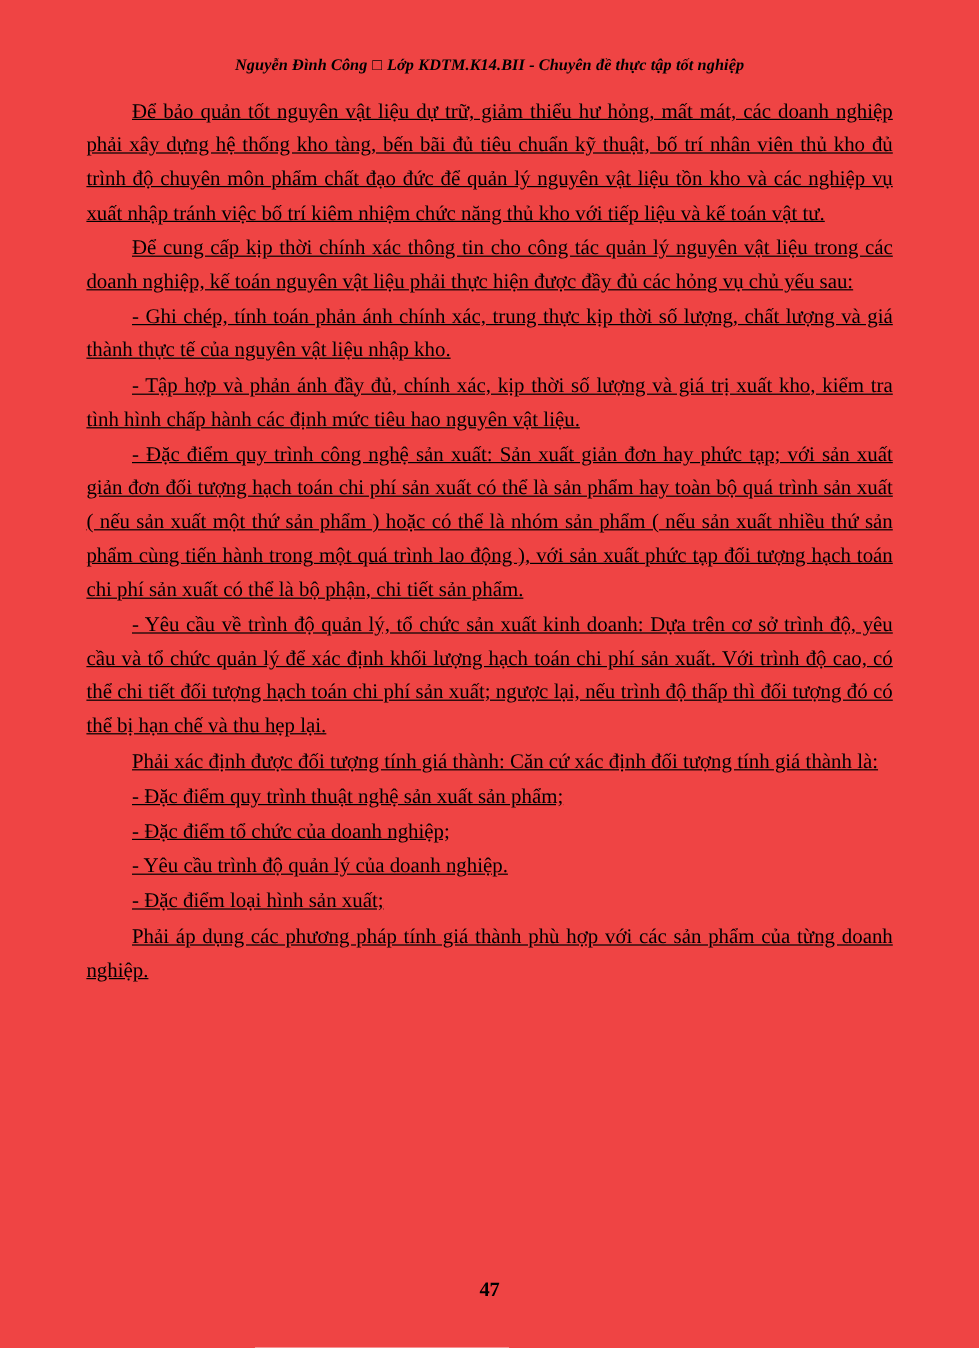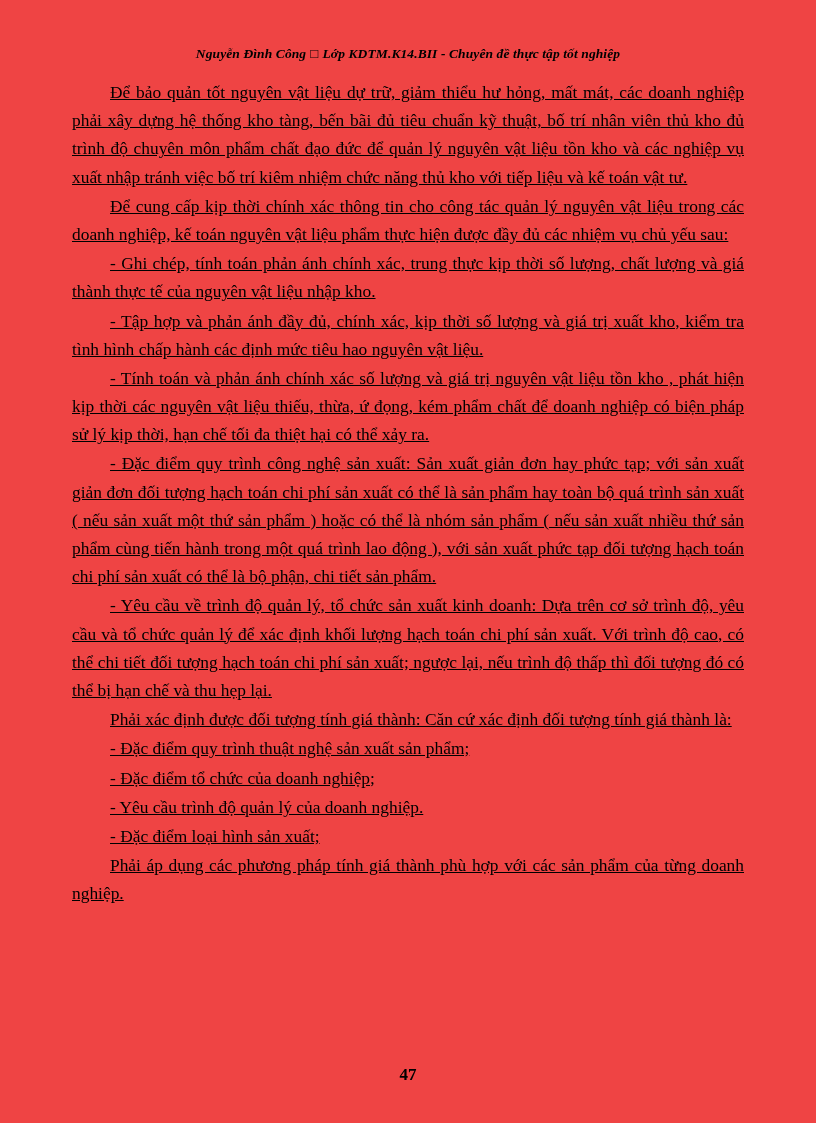--- a/index.html
+++ b/index.html
@@ -62,24 +62,23 @@
 <body>
 
 <div class="page">
 
   <div class="header">
     <span>Nguyễn Đình Công</span><span class="sep">□</span><span>Lớp KDTM.K14.BII - Chuyên đề thực tập tốt nghiệp</span>
   </div>
 
   <div class="body-text">
     <p class="p-indent">Để bảo quản tốt nguyên vật liệu dự trữ, giảm thiểu hư hỏng, mất mát, các doanh nghiệp phải xây dựng hệ thống kho tàng, bến bãi đủ tiêu chuẩn kỹ thuật, bố trí nhân viên thủ kho đủ trình độ chuyên môn phẩm chất đạo đức để quản lý nguyên vật liệu tồn kho và các nghiệp vụ xuất nhập tránh việc bố trí kiêm nhiệm chức năng thủ kho với tiếp liệu và kế toán vật tư.</p>
-    <p class="p-indent">Để cung cấp kịp thời chính xác thông tin cho công tác quản lý nguyên vật liệu trong các doanh nghiệp, kế toán nguyên vật liệu phẩm thực hiện được đầy đủ các nhiệm vụ chủ yếu sau:</p>
+    <p class="p-indent">Để cung cấp kịp thời chính xác thông tin cho công tác quản lý nguyên vật liệu trong các doanh nghiệp, kế toán nguyên vật liệu phải thực hiện được đầy đủ các hỏng vụ chủ yếu sau:</p>
     <p class="p-indent">- Ghi chép, tính toán phản ánh chính xác, trung thực kịp thời số lượng, chất lượng và giá thành thực tế của nguyên vật liệu nhập kho.</p>
     <p class="p-indent">- Tập hợp và phản ánh đầy đủ, chính xác, kịp thời số lượng và giá trị xuất kho, kiểm tra tình hình chấp hành các định mức tiêu hao nguyên vật liệu.</p>
-    <p class="p-indent">- Tính toán và phản ánh chính xác số lượng và giá trị nguyên vật liệu tồn kho , phát hiện kịp thời các nguyên vật liệu thiếu, thừa, ứ đọng, kém phẩm chất để doanh nghiệp có biện pháp sử lý kịp thời, hạn chế tối đa thiệt hại có thể xảy ra.</p>
     <p class="p-indent">- Đặc điểm quy trình công nghệ sản xuất: Sản xuất giản đơn hay phức tạp; với sản xuất giản đơn đối tượng hạch toán chi phí sản xuất có thể là sản phẩm hay toàn bộ quá trình sản xuất ( nếu sản xuất một thứ sản phẩm ) hoặc có thể là nhóm sản phẩm ( nếu sản xuất nhiều thứ sản phẩm cùng tiến hành trong một quá trình lao động ), với sản xuất phức tạp đối tượng hạch toán chi phí sản xuất có thể là bộ phận, chi tiết sản phẩm.</p>
     <p class="p-indent">- Yêu cầu về trình độ quản lý, tổ chức sản xuất kinh doanh: Dựa trên cơ sở trình độ, yêu cầu và tổ chức quản lý để xác định khối lượng hạch toán chi phí sản xuất. Với trình độ cao, có thể chi tiết đối tượng hạch toán chi phí sản xuất; ngược lại, nếu trình độ thấp thì đối tượng đó có thể bị hạn chế và thu hẹp lại.</p>
     <p class="p-indent">Phải xác định được đối tượng tính giá thành: Căn cứ xác định đối tượng tính giá thành là:</p>
     <p class="p-indent">- Đặc điểm quy trình thuật nghệ sản xuất sản phẩm;</p>
     <p class="p-indent">- Đặc điểm tổ chức của doanh nghiệp;</p>
     <p class="p-indent">- Yêu cầu trình độ quản lý của doanh nghiệp.</p>
     <p class="p-indent">- Đặc điểm loại hình sản xuất;</p>
     <p class="p-indent">Phải áp dụng các phương pháp tính giá thành phù hợp với các sản phẩm của từng doanh nghiệp.</p>
   </div>
 

